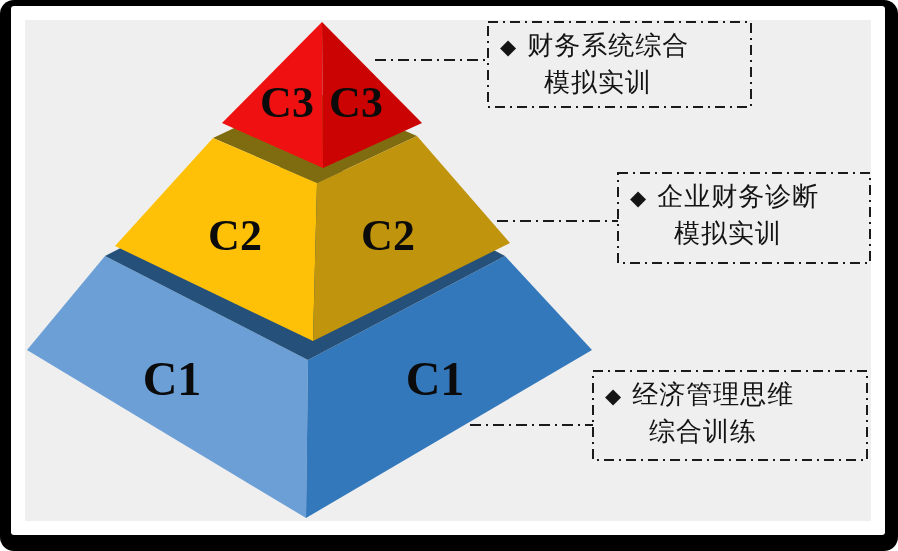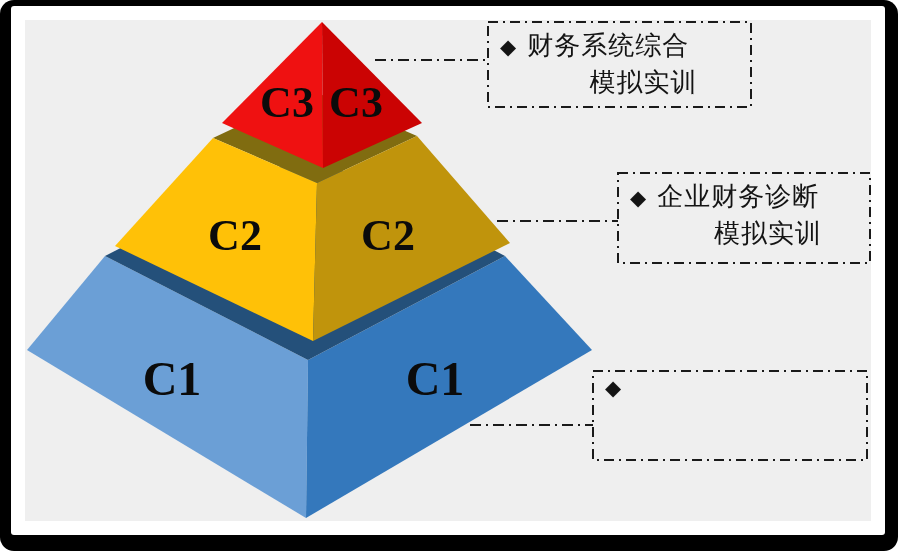--- a/index.html
+++ b/index.html
@@ -32,21 +32,21 @@
   .callout{
     position:absolute;
     color:#141414;
     padding:5px 8px 4px 12px;
     line-height:37px;
     font-size:26px;
     letter-spacing:1px;
   }
   .callout .row1{display:flex;align-items:center;gap:10px;}
   .callout .bullet{font-size:21px;line-height:1;position:relative;top:1px;}
-  .callout .row2{margin-left:44px;text-align:center;}
+  .callout .row2{margin-left:44px;}
 </style>
 </head>
 <body>
 
 <div class="frame">
   <div class="mat">
     <div class="canvas">
 
       <svg width="846" height="501" viewBox="0 0 846 501">
 
@@ -91,18 +91,20 @@
         <div class="row1">
           <span class="bullet">◆</span>
           <span>企业财务诊断</span>
         </div>
         <div class="row2">模拟实训</div>
       </div>
 
       <div class="callout" style="left:568px;top:351px;width:274px;height:89px;">
         <div class="row1">
           <span class="bullet">◆</span>
+          <span>经济管理思维</span>
         </div>
+        <div class="row2">综合训练</div>
       </div>
 
     </div>
   </div>
 </div>
 
 </body></html>

